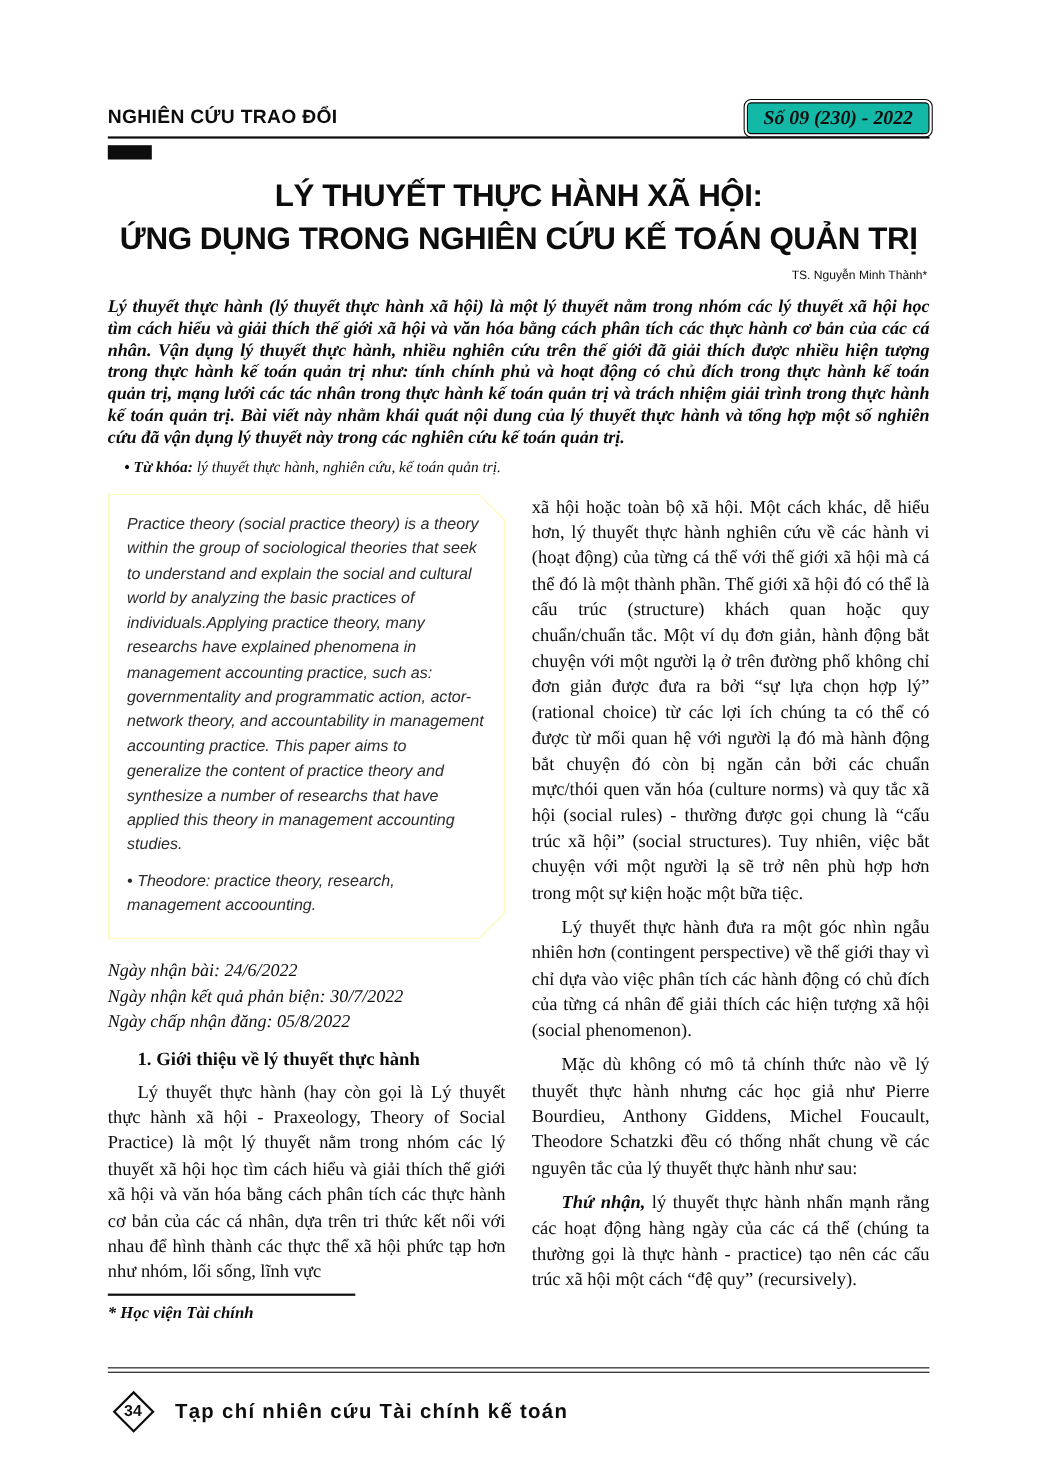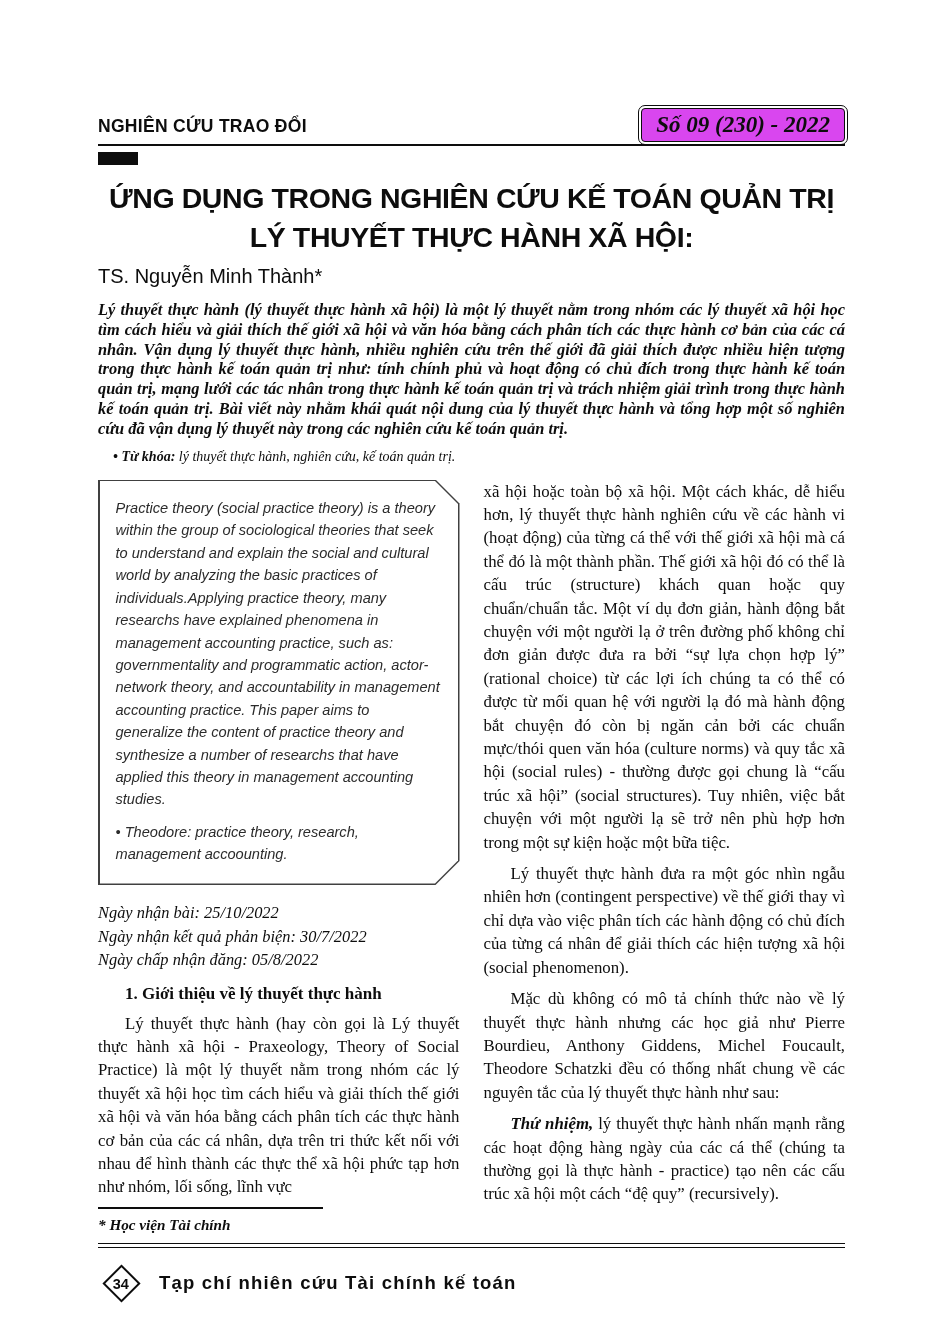--- a/index.html
+++ b/index.html
@@ -17,63 +17,63 @@
   .header-rule-row {
     display: flex; justify-content: space-between; align-items: flex-end;
     border-bottom: 2px solid #0d0d0d; padding-bottom: 7px; position: relative; gap: 32px;
   }
   .section-label {
     font-family: "Liberation Sans", sans-serif;
     font-weight: bold; font-size: 17.5px; letter-spacing: 0.3px;
   }
   .issue-badge {
     font-family: "Liberation Serif", serif;
-    font-style: italic; font-weight: bold; font-size: 23px;
+    font-style: italic; font-weight: bold; font-size: 18px;
     border: 1.5px solid #0d0d0d; outline: 1px solid #0d0d0d; outline-offset: 2px;
     border-radius: 4px;
     padding: 3px 14px;
-    background: #d946ef;
+    background: #14b8a6;
     position: relative; top: 5px;
     white-space: nowrap;
-    margin-top: 15px;
   }
   .marker { width: 40px; height: 13px; background: #0d0d0d; margin-top: 6px; }
 
   
   .title {
     text-align: center; margin: 14px 0 6px 0;
     font-family: "Liberation Sans", sans-serif;
     font-weight: bold; font-size: 28.5px; line-height: 39px;
     letter-spacing: -0.4px;
   }
   .title span { display: block; }
   .author {
-    font-family: "Liberation Sans", sans-serif;
-    font-size: 20px; padding-right: 2px; margin: 8px 0 0 0;
+    text-align: right;
+    font-family: "Liberation Sans", sans-serif;
+    font-size: 11px; padding-right: 2px; margin: 8px 0 0 0;
   }
 
   
   .abstract-vi {
     margin-top: 12px;
     font-weight: bold; font-style: italic;
     font-size: 16.4px; line-height: 19.8px;
     text-align: justify;
   }
   .keywords-vi { margin-top: 10px; font-size: 14px; margin-left: 15px; }
   .kw-label { font-weight: bold; font-style: italic; }
   .kw-text { font-style: italic; }
 
   
   .columns { display: flex; gap: 24px; margin-top: 15px; min-height: 712px; }
   .col { flex: 1 1 0; min-width: 0; }
   .col-left { display: flex; flex-direction: column; }
 
   
   .en-box-outer {
-    background: #404040;
+    background: #fef9c3;
     clip-path: polygon(0 0, calc(100% - 24px) 0, 100% 24px,
                        100% calc(100% - 24px), calc(100% - 24px) 100%, 0 100%);
     padding: 1.5px;
   }
   .en-box-inner {
     background: #ffffff;
     clip-path: polygon(0 0, calc(100% - 23px) 0, 100% 23px,
                        100% calc(100% - 23px), calc(100% - 23px) 100%, 0 100%);
     padding: 16px 18px 18px 16px;
   }
@@ -130,22 +130,22 @@
 
   <div class="header">
     <div class="header-rule-row">
       <span class="section-label">NGHIÊN CỨU TRAO ĐỔI</span>
       <span class="issue-badge">Số 09 (230) - 2022</span>
     </div>
     <div class="marker"></div>
   </div>
 
   <h1 class="title">
+    <span>LÝ THUYẾT THỰC HÀNH XÃ HỘI:</span>
     <span>ỨNG DỤNG TRONG NGHIÊN CỨU KẾ TOÁN QUẢN TRỊ</span>
-    <span>LÝ THUYẾT THỰC HÀNH XÃ HỘI:</span>
   </h1>
 
   <div class="author">TS. Nguyễn Minh Thành*</div>
 
   <p class="abstract-vi">Lý thuyết thực hành (lý thuyết thực hành xã hội) là một lý thuyết nằm trong nhóm các lý thuyết xã hội học tìm cách hiểu và giải thích thế giới xã hội và văn hóa bằng cách phân tích các thực hành cơ bản của các cá nhân. Vận dụng lý thuyết thực hành, nhiều nghiên cứu trên thế giới đã giải thích được nhiều hiện tượng trong thực hành kế toán quản trị như: tính chính phủ và hoạt động có chủ đích trong thực hành kế toán quản trị, mạng lưới các tác nhân trong thực hành kế toán quản trị và trách nhiệm giải trình trong thực hành kế toán quản trị. Bài viết này nhằm khái quát nội dung của lý thuyết thực hành và tổng hợp một số nghiên cứu đã vận dụng lý thuyết này trong các nghiên cứu kế toán quản trị.</p>
 
   <p class="keywords-vi">
     <span class="kw-label">• Từ khóa: </span><span class="kw-text">lý thuyết thực hành, nghiên cứu, kế toán quản trị.</span>
   </p>
 
@@ -156,41 +156,41 @@
       <div class="en-box-outer">
         <div class="en-box-inner">
           <p class="en-abstract">Practice theory (social practice theory) is a theory within the group of sociological theories that seek to understand and explain the social and cultural world by analyzing the basic practices of individuals.Applying practice theory, many researchs have explained phenomena in management accounting practice, such as: governmentality and programmatic action, actor-network theory, and accountability in management accounting practice. This paper aims to generalize the content of practice theory and synthesize a number of researchs that have applied this theory in management accounting studies.</p>
           <p class="en-keywords">
             <span>• Theodore: </span><span>practice theory, research, management accoounting.</span>
           </p>
         </div>
       </div>
 
       <div class="dates">
-        <div class="date-line">Ngày nhận bài: 25/10/2022</div>
+        <div class="date-line">Ngày nhận bài: 24/6/2022</div>
         <div class="date-line">Ngày nhận kết quả phản biện: 30/7/2022</div>
         <div class="date-line">Ngày chấp nhận đăng: 05/8/2022</div>
       </div>
 
       <h2 class="sec-heading">1. Giới thiệu về lý thuyết thực hành</h2>
 
       <p class="body-text">Lý thuyết thực hành (hay còn gọi là Lý thuyết thực hành xã hội - Praxeology, Theory of Social Practice) là một lý thuyết nằm trong nhóm các lý thuyết xã hội học tìm cách hiểu và giải thích thế giới xã hội và văn hóa bằng cách phân tích các thực hành cơ bản của các cá nhân, dựa trên tri thức kết nối với nhau để hình thành các thực thể xã hội phức tạp hơn như nhóm, lối sống, lĩnh vực</p>
 
       <div class="footnote">
         <div class="footnote-rule"></div>
         <div class="footnote-text">* Học viện Tài chính</div>
       </div>
     </div>
 
     <div class="col col-right">
       <p class="body-text noindent">xã hội hoặc toàn bộ xã hội. Một cách khác, dễ hiểu hơn, lý thuyết thực hành nghiên cứu về các hành vi (hoạt động) của từng cá thể với thế giới xã hội mà cá thể đó là một thành phần. Thế giới xã hội đó có thể là cấu trúc (structure) khách quan hoặc quy chuẩn/chuẩn tắc. Một ví dụ đơn giản, hành động bắt chuyện với một người lạ ở trên đường phố không chỉ đơn giản được đưa ra bởi “sự lựa chọn hợp lý” (rational choice) từ các lợi ích chúng ta có thể có được từ mối quan hệ với người lạ đó mà hành động bắt chuyện đó còn bị ngăn cản bởi các chuẩn mực/thói quen văn hóa (culture norms) và quy tắc xã hội (social rules) - thường được gọi chung là “cấu trúc xã hội” (social structures). Tuy nhiên, việc bắt chuyện với một người lạ sẽ trở nên phù hợp hơn trong một sự kiện hoặc một bữa tiệc.</p>
       <p class="body-text">Lý thuyết thực hành đưa ra một góc nhìn ngẫu nhiên hơn (contingent perspective) về thế giới thay vì chỉ dựa vào việc phân tích các hành động có chủ đích của từng cá nhân để giải thích các hiện tượng xã hội (social phenomenon).</p>
       <p class="body-text">Mặc dù không có mô tả chính thức nào về lý thuyết thực hành nhưng các học giả như Pierre Bourdieu, Anthony Giddens, Michel Foucault, Theodore Schatzki đều có thống nhất chung về các nguyên tắc của lý thuyết thực hành như sau:</p>
       <p class="body-text">
-        <span class="lead-bold-italic">Thứ nhiệm,</span><span> lý thuyết thực hành nhấn mạnh rằng các hoạt động hàng ngày của các cá thể (chúng ta thường gọi là thực hành - practice) tạo nên các cấu trúc xã hội một cách “đệ quy” (recursively).</span>
+        <span class="lead-bold-italic">Thứ nhận,</span><span> lý thuyết thực hành nhấn mạnh rằng các hoạt động hàng ngày của các cá thể (chúng ta thường gọi là thực hành - practice) tạo nên các cấu trúc xã hội một cách “đệ quy” (recursively).</span>
       </p>
     </div>
 
   </div>
 
   <div class="footer">
     <div class="footer-rule"></div>
     <div class="footer-row">
       <div class="diamond">
         <span>34</span>

